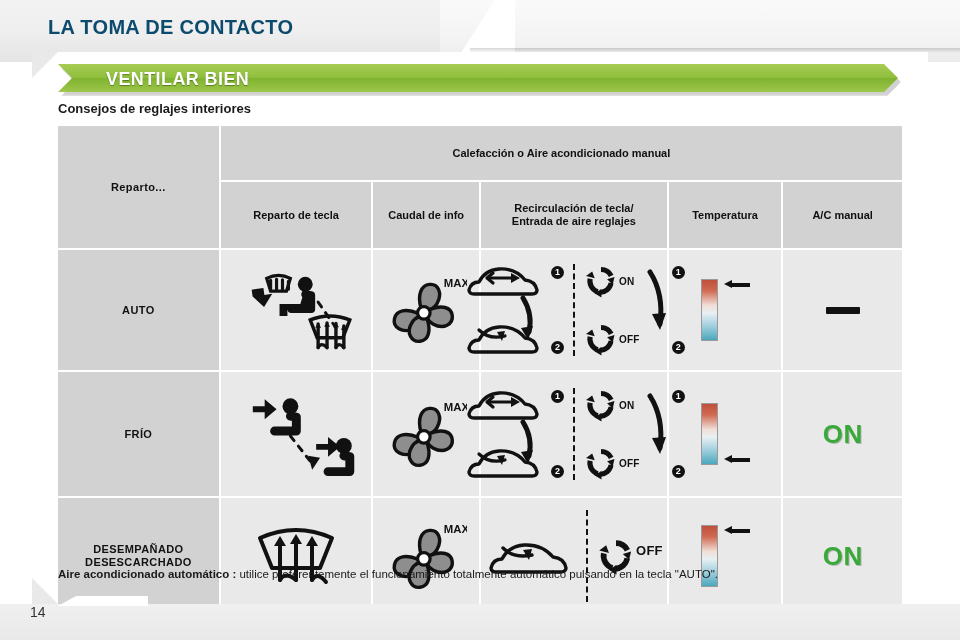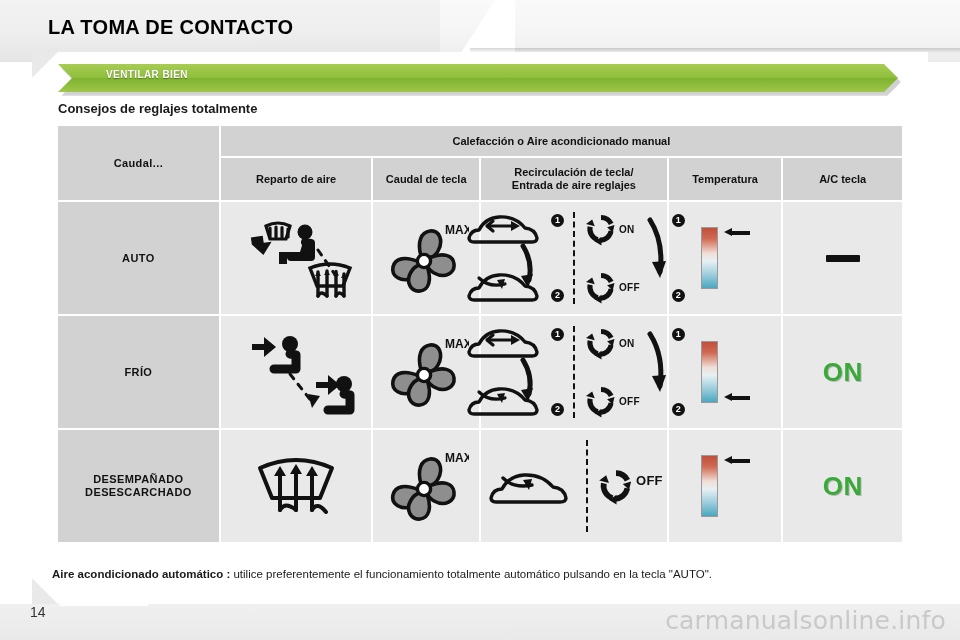--- a/index.html
+++ b/index.html
@@ -29,21 +29,21 @@
     position:absolute;top:48px;left:470px;width:490px;height:5px;
     background:linear-gradient(180deg,rgba(0,0,0,.16),rgba(0,0,0,0));
   }
   .band-bottom-shadow{
     position:absolute;top:62px;left:0;width:470px;height:6px;
     background:linear-gradient(180deg,rgba(0,0,0,.18),rgba(0,0,0,0));
   }
 
   .page-title{
     position:absolute;left:48px;top:16px;
-    font-size:20px;font-weight:bold;color:#000000;letter-spacing:.3px;
+    font-size:20px;font-weight:bold;color:#0c4a6e;letter-spacing:.3px;
   }
 
   .content-plate{
     position:absolute;left:32px;top:52px;width:896px;height:552px;
     background:#ffffff;
   }
   .plate-notch{
     position:absolute;left:32px;top:52px;width:26px;height:26px;
     background:#e9e9e9;clip-path:polygon(0 0,26px 0,0 26px);
   }
@@ -60,37 +60,37 @@
     clip-path:polygon(0 0,826px 0,840px 14px,826px 28px,0 28px,14px 14px);
     filter:blur(1px);
   }
   .banner{
     position:absolute;left:0;top:0;width:840px;height:28px;
     background:linear-gradient(180deg,#a8cc53 0%,#8fbf3d 48%,#7fb32f 52%,#9ec74b 100%);
     clip-path:polygon(0 0,826px 0,840px 14px,826px 28px,0 28px,14px 14px);
   }
   .banner-label{
     position:absolute;left:48px;top:5px;
-    font-size:10px;font-weight:bold;color:#ffffff;letter-spacing:.4px;
+    font-size:18px;font-weight:bold;color:#ffffff;letter-spacing:.4px;
     text-shadow:0 1px 1px rgba(0,0,0,.35);
   }
 
   .subtitle{
     position:absolute;left:58px;top:101px;
     font-size:13px;font-weight:bold;color:#1a1a1a;
   }
 
   
   .tbl{
     position:absolute;left:56px;top:124px;width:848px;
     border-collapse:separate;border-spacing:2px;
     table-layout:fixed;
   }
   .tbl td{
-    background:#d2d2d2;border:0;padding:0;vertical-align:middle;text-align:center;
+    background:#d2d2d2;border:0;padding:12px;vertical-align:middle;text-align:center;
     font-size:11px;font-weight:bold;color:#111;
   }
   .tbl td.body-cell{background:#e9e9e9;}
   .tbl td.hdr{background:#d2d2d2;}
   .h-merge{height:30px;font-size:12px;}
   .h-sub{height:42px;line-height:13px;}
   .rowlabel{font-size:11.5px;letter-spacing:.4px;line-height:13px;}
   .r1{height:112px;}
   .r2{height:112px;}
   .r3{height:112px;}
@@ -136,21 +136,21 @@
 
   .num-badge{
     display:inline-flex;align-items:center;justify-content:center;
     width:13px;height:13px;border-radius:50%;background:#111;color:#fff;
     font-size:9px;font-weight:bold;line-height:1;
   }
   .onoff-lbl{font-size:10px;font-weight:bold;color:#111;letter-spacing:.2px;}
 
   
   .note{
-    position:absolute;left:52px;top:566px;width:846px;
+    position:absolute;left:58px;top:566px;width:846px;
     font-size:11.5px;color:#1a1a1a;line-height:16px;text-align:justify;
   }
   .note b{font-weight:bold;}
   .pagenum{
     position:absolute;left:30px;top:604px;font-size:14px;color:#333;font-weight:normal;
   }
   .footer-band{
     position:absolute;left:0;top:604px;width:960px;height:36px;
     background:linear-gradient(180deg,#f0f0f0 0%,#e9e9e9 100%);
   }
@@ -186,45 +186,45 @@
   <div class="plate-notch"></div>
   <div class="left-edge"></div>
   <div class="right-edge"></div>
 
   <div class="banner-wrap">
     <div class="banner-shadow"></div>
     <div class="banner"></div>
     <div class="banner-label">VENTILAR BIEN</div>
   </div>
 
-  <div class="subtitle">Consejos de reglajes totalmente</div>
+  <div class="subtitle">Consejos de reglajes interiores</div>
 
   <table class="tbl">
     <colgroup>
       <col style="width:160px">
       <col style="width:150px">
       <col style="width:105px">
       <col style="width:185px">
       <col style="width:112px">
       <col style="width:118px">
     </colgroup>
     <tbody>
       <tr>
-        <td class="hdr rowlabel" rowspan="2">Caudal...</td>
+        <td class="hdr rowlabel" rowspan="2">Reparto...</td>
         <td class="hdr h-merge" colspan="5">Calefacción o Aire acondicionado manual</td>
       </tr>
       <tr>
-        <td class="hdr h-sub">Reparto de aire</td>
-        <td class="hdr h-sub">Caudal de tecla</td>
+        <td class="hdr h-sub">Reparto de tecla</td>
+        <td class="hdr h-sub">Caudal de info</td>
         <td class="hdr h-sub">
           <span>Recirculación de tecla/</span><br>
           <span>Entrada de aire reglajes</span>
         </td>
         <td class="hdr h-sub">Temperatura</td>
-        <td class="hdr h-sub">A/C tecla</td>
+        <td class="hdr h-sub">A/C manual</td>
       </tr>
 
       <tr class="r1">
         <td class="hdr rowlabel">AUTO</td>
 
         <td class="body-cell">
           <div class="iconbox">
             <svg width="128" height="96" viewBox="0 0 128 96">
 
               <g fill="none" stroke="#111" stroke-width="3.2" stroke-linecap="round">
@@ -570,15 +570,14 @@
   </table>
 
   <div class="note">
     <b>Aire acondicionado automático :</b><span> utilice preferentemente el funcionamiento totalmente automático pulsando en la tecla "AUTO".</span>
   </div>
 
   <div class="plate-notch-b"></div>
   <div class="footer-band"></div>
   <div class="footer-notch"></div>
   <div class="pagenum">14</div>
-  <div class="watermark">carmanualsonline.info</div>
 
 </div>
 
 </body></html>

